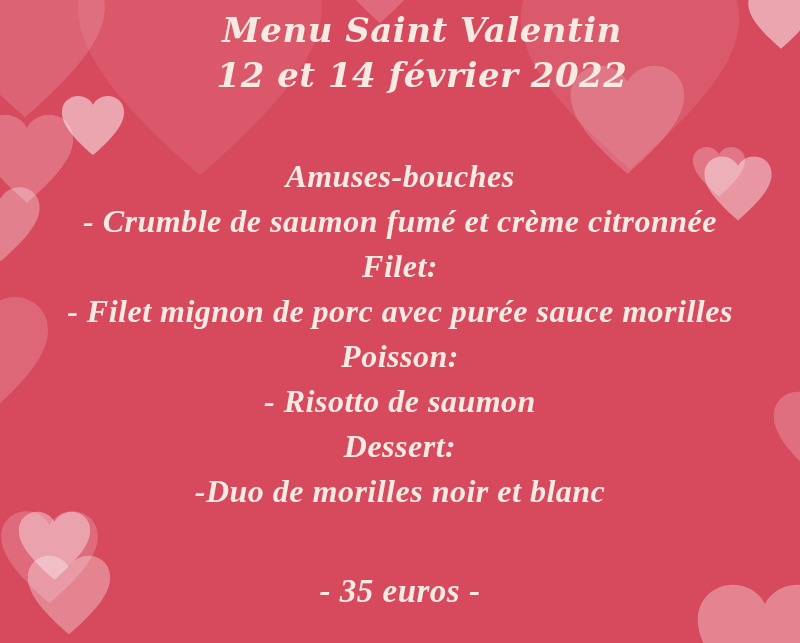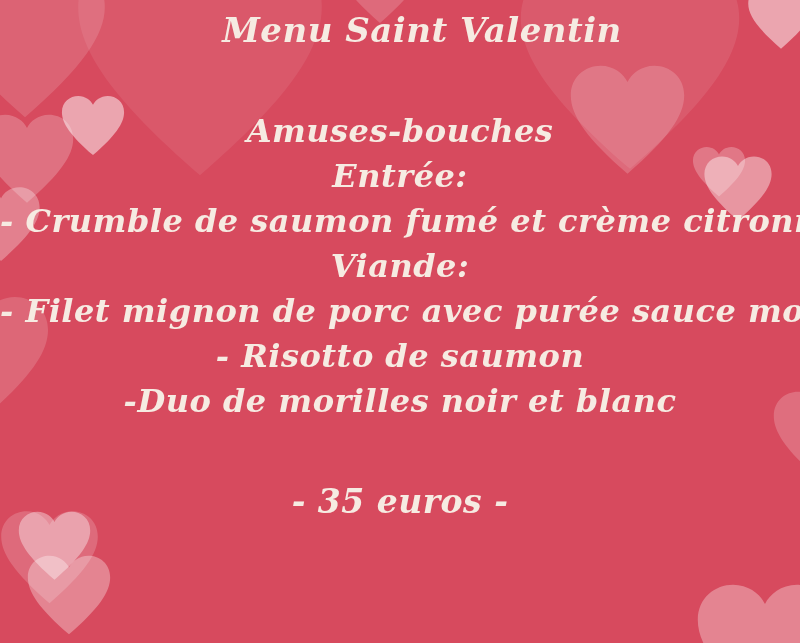--- a/index.html
+++ b/index.html
@@ -38,20 +38,21 @@
     font-size: 34px;
     line-height: 45px;
     padding-left: 44px;
   }
   .title-block { margin-top: 8px; }
   .courses { margin-top: 56px; }
   .menu-line {
     font-size: 32px;
     line-height: 45px;
     white-space: nowrap;
+    font-family: Liberation Serif, serif;
   }
   .price-line {
     margin-top: 55px;
     font-size: 33px;
     line-height: 45px;
   }
 </style>
 </head>
 <body>
 
@@ -81,27 +82,29 @@
     <use href="#heart" fill="#ffffff" fill-opacity="0.18" transform="translate(-8,502) scale(1.15)"></use>
     <use href="#heart" fill="#ffffff" fill-opacity="0.38" transform="translate(12,505) scale(0.85)"></use>
     <use href="#heart" fill="#ffffff" fill-opacity="0.32" transform="translate(20,548) scale(0.98)"></use>
 
     <use href="#heart" fill="#ffffff" fill-opacity="0.32" transform="translate(685,572) scale(1.6)"></use>
   </svg>
 
   <div class="content">
     <div class="title-block">
       <div class="title-line">Menu Saint Valentin</div>
+      <div class="title-line">12 et 14 février 2022</div>
     </div>
 
     <div class="courses">
       <p class="menu-line">Amuses-bouches</p>
-      <p class="menu-line">Entrée:</p>
       <p class="menu-line">- Crumble de saumon fumé et crème citronnée</p>
-      <p class="menu-line">Viande:</p>
+      <p class="menu-line">Filet:</p>
       <p class="menu-line">- Filet mignon de porc avec purée sauce morilles</p>
+      <p class="menu-line">Poisson:</p>
       <p class="menu-line">- Risotto de saumon</p>
+      <p class="menu-line">Dessert:</p>
       <p class="menu-line">-Duo de morilles noir et blanc</p>
     </div>
 
     <p class="menu-line price-line">- 35 euros -</p>
   </div>
 </div>
 
 </body></html>

